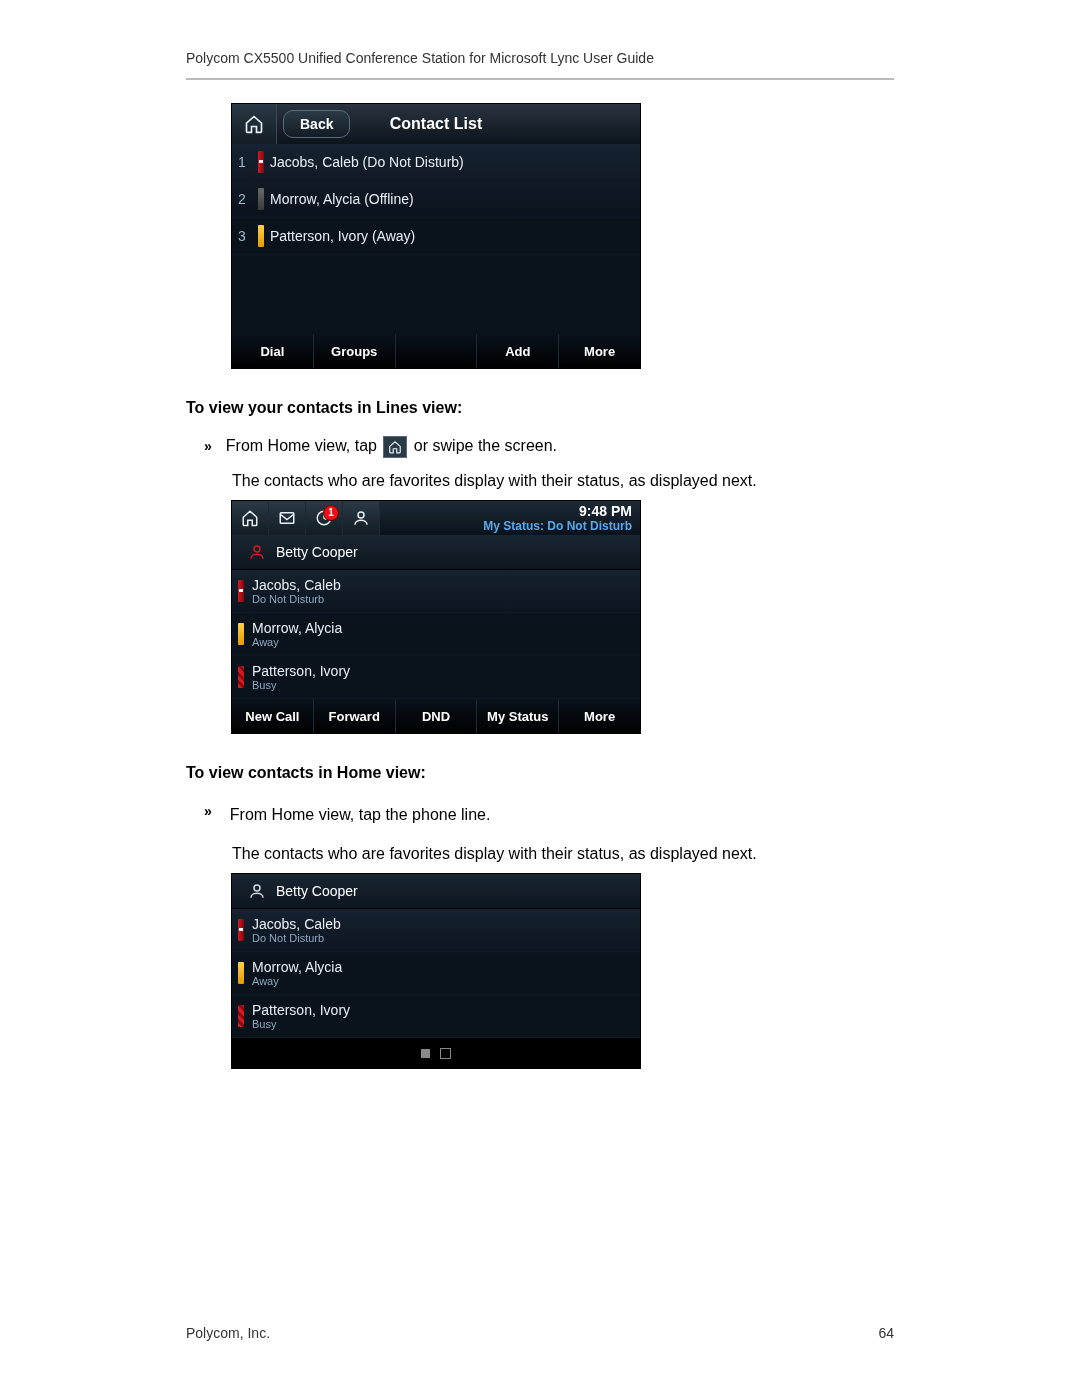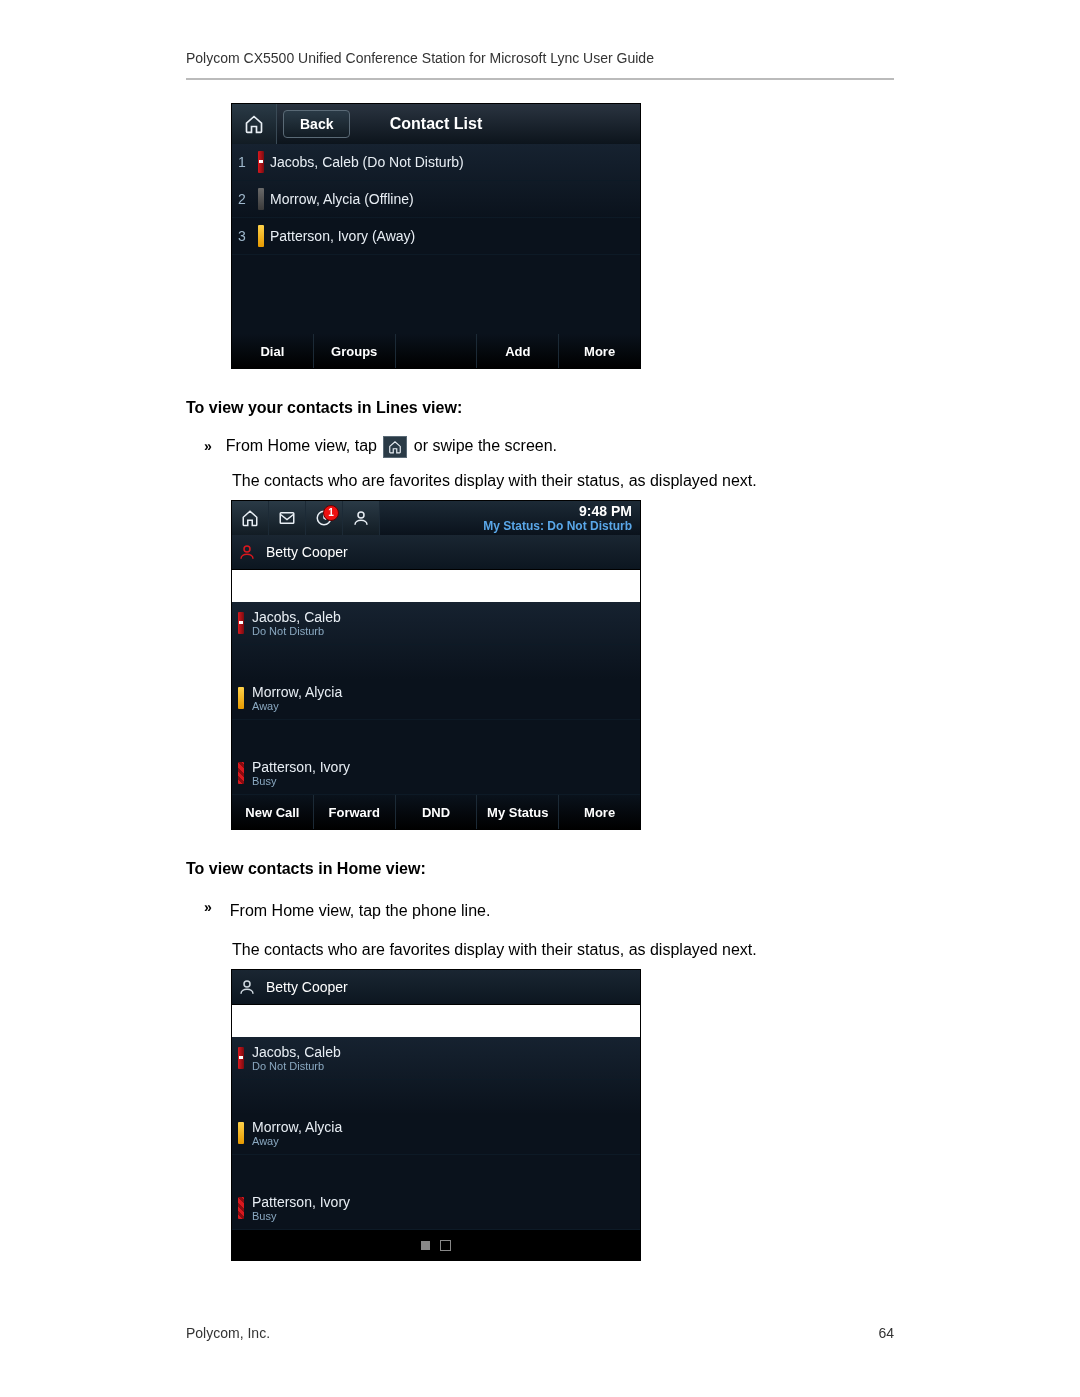--- a/index.html
+++ b/index.html
@@ -84,21 +84,21 @@
     background: linear-gradient(#2a3a46, #121c24);
   }
   .home-btn svg { width: 20px; height: 20px; }
   .back-btn {
     margin: 6px 0 6px 6px;
     padding: 0 16px;
     display: flex;
     align-items: center;
     background: linear-gradient(#2a3a46, #121c24);
     border: 1px solid #5a6a76;
-    border-radius: 4px;
+    border-radius: 10px;
     font-size: 14px;
     font-weight: bold;
     color: #fff;
   }
   .title-center {
     position: absolute;
     left: 0; right: 0;
     text-align: center;
     line-height: 40px;
     font-weight: bold;
@@ -143,21 +143,20 @@
     font-size: 11px;
     color: #8aa8c0;
     line-height: 12px;
     padding-left:2px;
   }
   .row-tall {
     height: 42px;
     display: flex; align-items:center;
     border-bottom: 1px solid #0d1a26;
     color:#e8eef4;
-    margin-top:32px;
   }
   .row-col { display:flex; flex-direction:column; justify-content:center; }
   .row-name { font-size:14px; line-height:16px; padding-left:2px; }
 
   .softkeys {
     display:flex;
     height: 34px;
     background: linear-gradient(#0a121c,#000);
   }
   .softkey {
@@ -200,21 +199,21 @@
   .iconbar-right{
     margin-left:auto;text-align:right;font-size:12px;
   }
   .iconbar-right .clock{font-size:14px;font-weight:bold;color:#fff;}
   .iconbar-right .status{color:#5aa7e8;font-weight:bold;font-size:12px;}
 
   .user-row {
     display:flex;align-items:center;height:34px;
     background:linear-gradient(#1a2632,#0c1620);
     color:#fff;border-bottom:1px solid #000;
-    padding-left:6px;font-size:14px;
+    padding-left:16px;font-size:14px;
   }
   .user-row svg{width:18px;height:18px;margin-right:10px;}
 
   
   .close-bar{
     display:flex;align-items:center;height:40px;
     background:linear-gradient(#2a3440,#0c141c);color:#fff;position:relative;
   }
   .close-center{position:absolute;left:0;right:0;text-align:center;line-height:40px;font-size:15px;}
   .caret-up{

